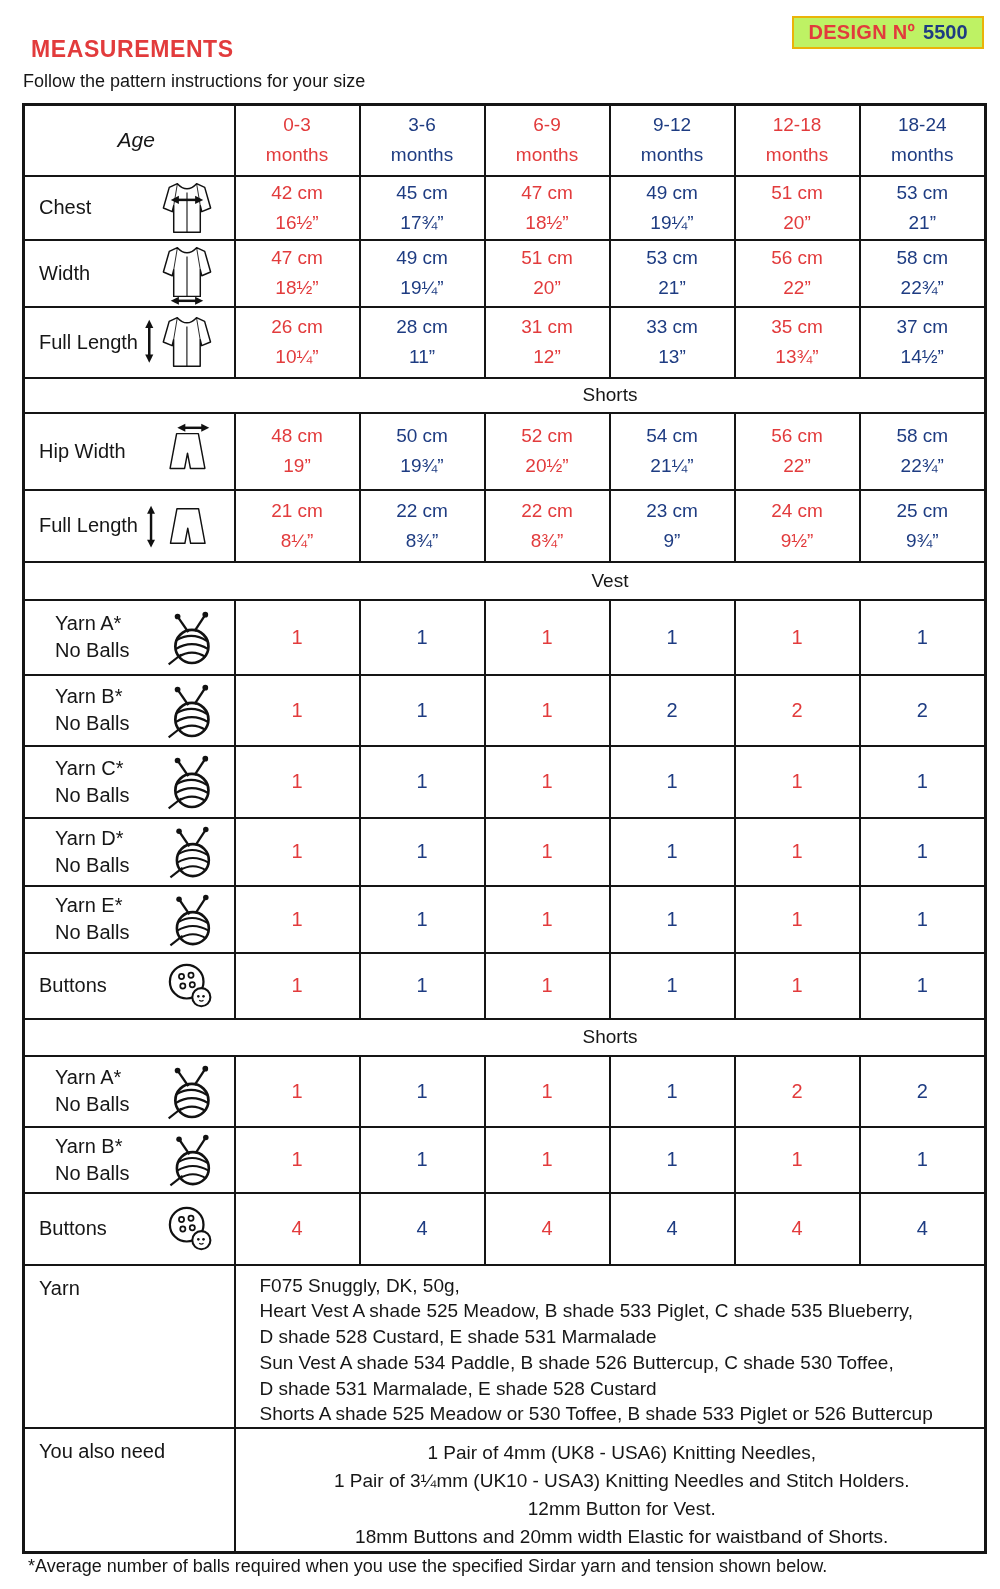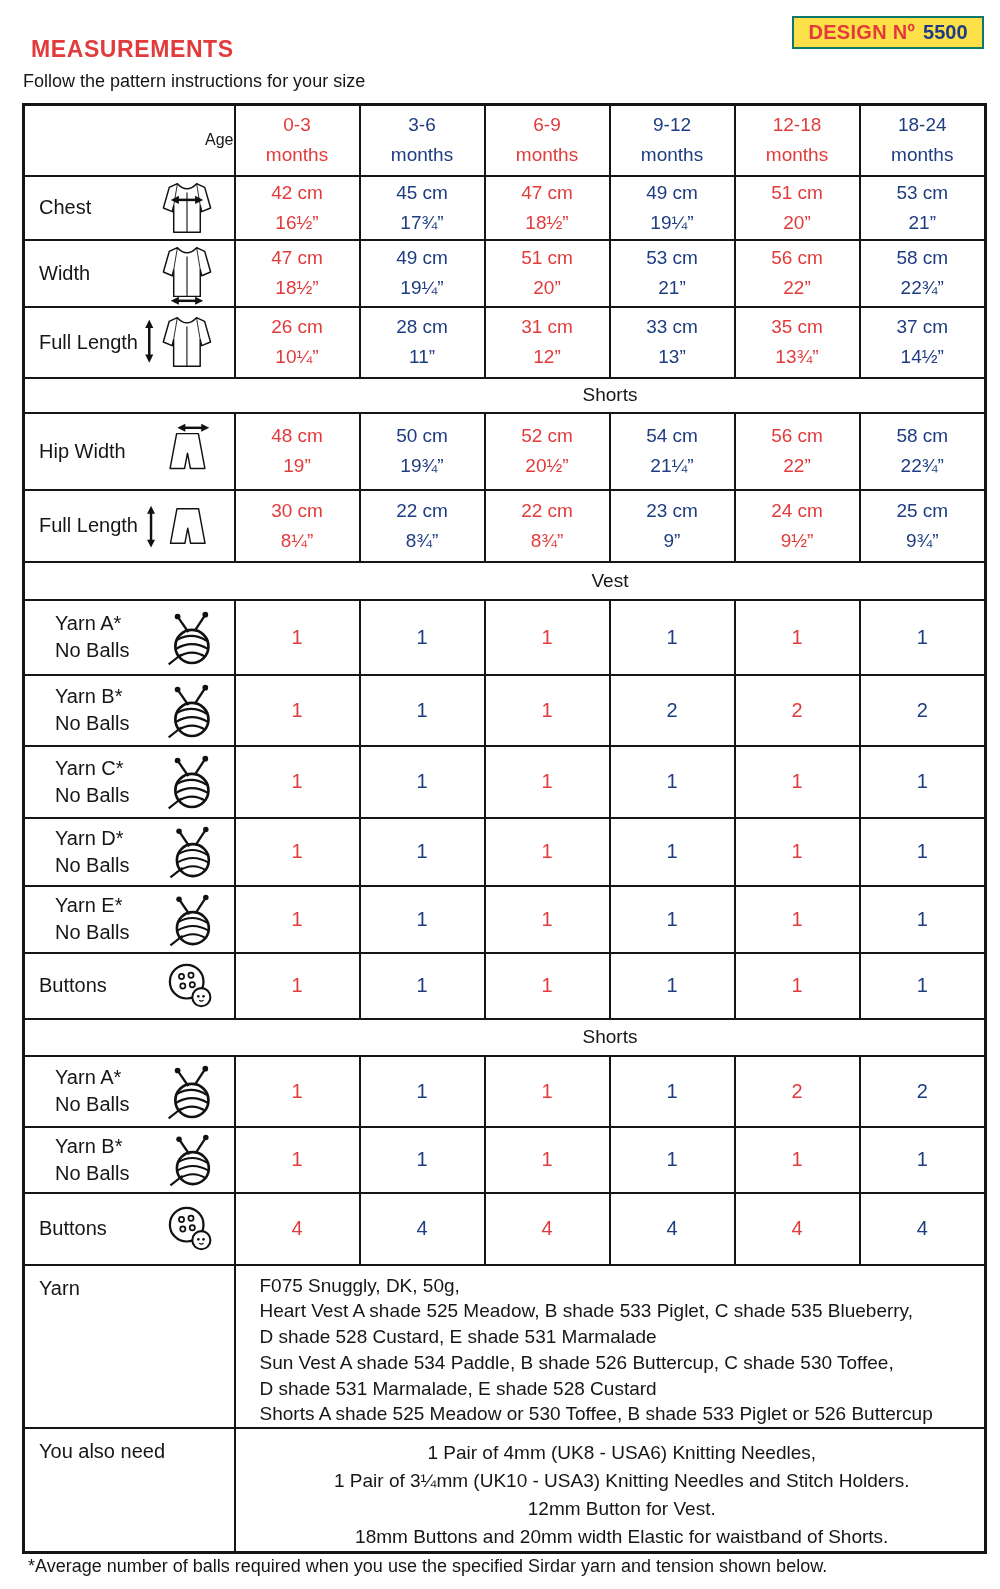--- a/index.html
+++ b/index.html
@@ -13,22 +13,22 @@
 
   .title {
     position:absolute; left:31px; top:36px;
     font-size:23px; font-weight:bold; letter-spacing:0.6px;
     color:#e23b3c;
   }
   .subtitle { position:absolute; left:23px; top:71px; font-size:18px; color:#161616; }
 
   .design-box {
     position:absolute; left:792px; top:16px; width:192px; height:33px;
-    border:2px solid #0f766e; display:flex; align-items:center; justify-content:center;
-    gap:8px; font-size:20px; background:#fde047;
+    border:2px solid #eab308; display:flex; align-items:center; justify-content:center;
+    gap:8px; font-size:20px; background:#bef264;
   }
   .design-box .dlabel { color:#e23b3c; font-weight:bold; letter-spacing:0.3px; }
   .design-box .dnum { color:#1e3c82; font-weight:bold; }
 
   table.meas {
     position:absolute; left:22px; top:103px; width:962px;
     border-collapse:collapse; table-layout:fixed;
     border:3px solid #151515;
   }
   td { border:2px solid #151515; text-align:center; vertical-align:middle;
@@ -38,21 +38,21 @@
   .blue { color:#1e3c82; }
 
   .two-line div { line-height:30px; }
   .num { font-size:20px; }
 
   .lblcell { text-align:left; }
   .lblwrap { display:flex; align-items:center; justify-content:space-between;
              padding:0 16px 0 14px; }
   .lbl { font-size:20px; color:#161616; }
   .lbl2 { font-size:20px; line-height:27px; color:#161616;margin-left:16px; }
-  .agecell { text-align:right; padding-left:14px; font-size:16px; }
+  .agecell { text-align:center; padding-left:14px; font-size:21px;font-style:italic; }
 
   .sectioncell { font-size:19px; color:#161616; }
   .sectioncell div { padding-left:211px; text-align:center; }
 
   .toplbl { vertical-align:top; text-align:left; padding:11px 0 0 14px; font-size:20px; }
   .bigtext { vertical-align:top; text-align:left; padding:7px 0 0 24px;
              font-size:19px; line-height:25.8px; }
   .bigtext2 { vertical-align:top; text-align:center; padding:10px 0 0 24px;
               font-size:19px; line-height:28px; }
 
@@ -312,21 +312,21 @@
       <td class="lblcell">
         <div class="lblwrap">
           <span class="lbl">Full Length</span>
           <svg class="ic" viewBox="0 0 100 80" width="72" height="58">
                 <use href="#g-shorts" x="16"></use>
                 <use href="#g-varrow" x="7" y="12"></use>
               </svg>
         </div>
       </td>
       <td class="red two-line">
-            <div>30 cm</div>
+            <div>21 cm</div>
             <div>8¼”</div>
           </td>
       <td class="blue two-line">
             <div>22 cm</div>
             <div>8¾”</div>
           </td>
       <td class="red two-line">
             <div>22 cm</div>
             <div>8¾”</div>
           </td>

